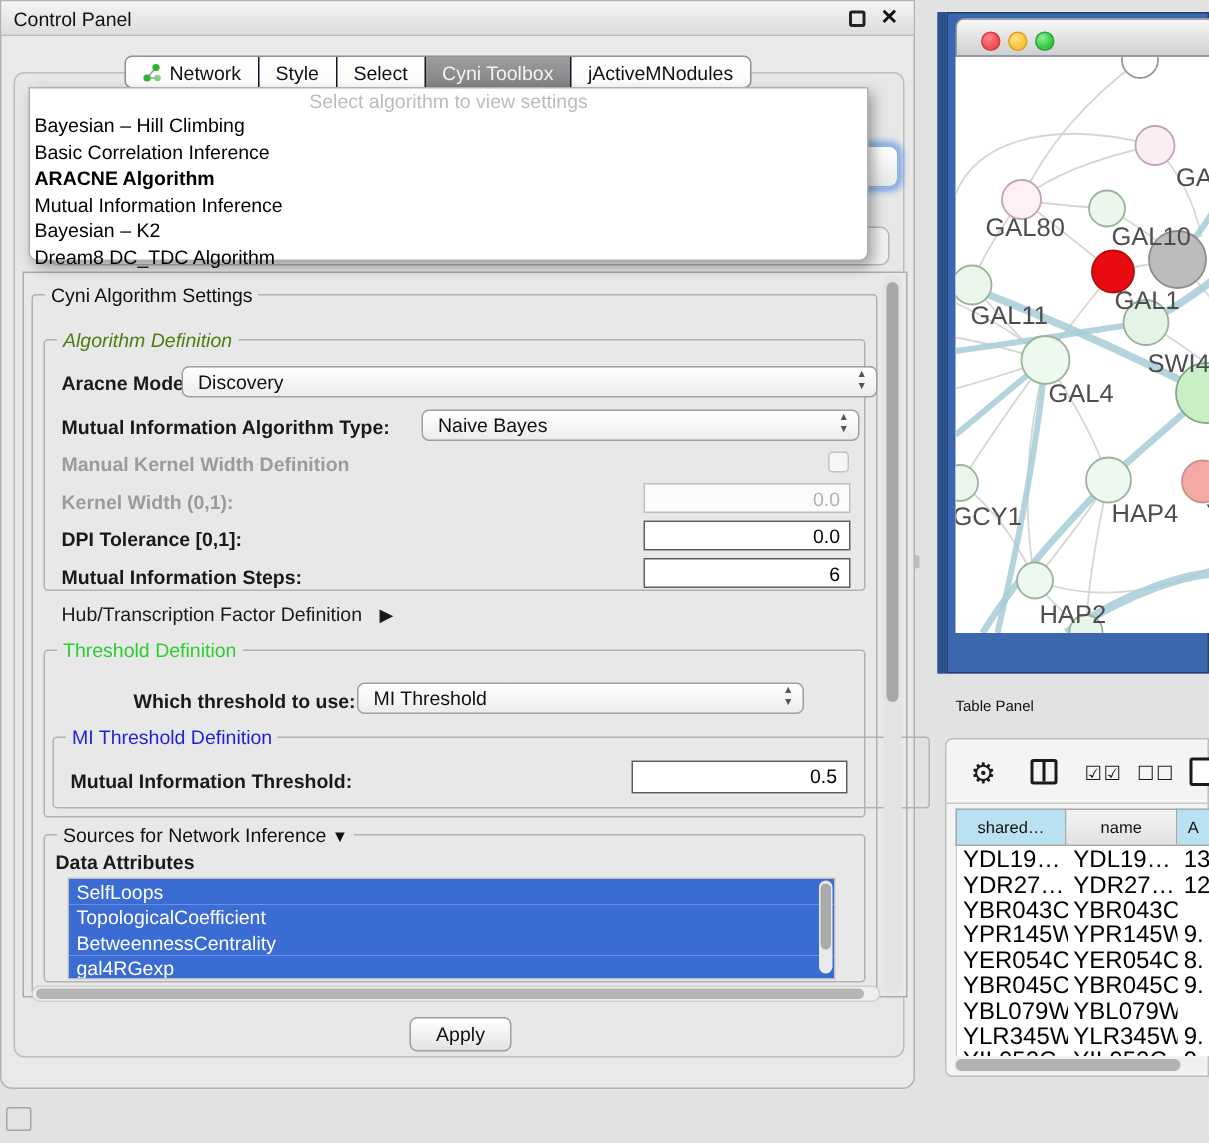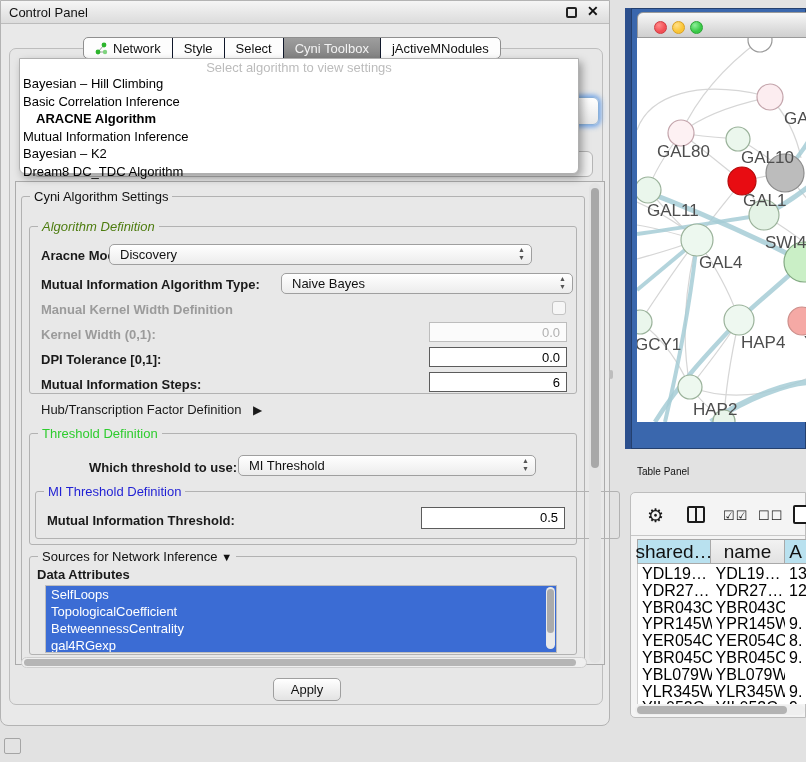--- a/index.html
+++ b/index.html
@@ -28,21 +28,21 @@
   .seg.selected { background:linear-gradient(#9e9e9e,#828282); color:#f3f3f3; }
   #top-tabs { left:82px; top:36px; }
   #bottom-tabs { left:145px; top:709px; }
   .net-icon { width:13px; height:13px; margin-right:5px; }
 
   
   #algo-dropdown { left:18px; top:57px; width:560px; height:116px; background:#fff;
     border:1px solid #b0b0b0; border-radius:0 0 6px 6px; box-shadow:3px 4px 9px rgba(0,0,0,.35); z-index:30; }
   #algo-placeholder { width:100%; text-align:center; margin-top:1px; font-size:13px; color:#bcbcbc; }
   .algo-item { font-size:13px; color:#000; padding:1px 0 1px 3px; line-height:15.5px; white-space:nowrap; }
-  .algo-item.selected { font-weight:bold;margin-left:13px; }
+  .algo-item.selected { font-weight:bold; }
 
   
   #hidden-combo { left:32px; top:150px; width:560px; height:26px; background:#f1f1f1;
     border:1px solid #b5b5b5; border-radius:6px; z-index:4; font-size:13px; color:#9a9a9a;
     padding:5px 0 0 16px; white-space:nowrap; overflow:hidden; }
   #focus-combo { left:552px; top:96px; width:46px; height:28px; background:linear-gradient(#ffffff,#e7e7e7);
     border:1px solid #8ab0d8; border-radius:6px; box-shadow:0 0 5px 2px rgba(90,150,230,.85); z-index:3; }
 
   
   #settings-pane { left:14px; top:180px; width:590px; height:484px; background:#e8e8e8;
@@ -106,21 +106,21 @@
   #gear-ic { left:16px; top:5px; font-size:19px; }
   #col-ic { left:56px; top:7px; width:18px; height:17px; border:2px solid #1a1a1a; border-radius:2px; }
   #col-ic:before { content:""; position:absolute; left:6px; top:0; width:2px; height:13px; background:#1a1a1a; }
   #chk-ic { left:92px; top:9px; font-size:13px; letter-spacing:1px; }
   #unchk-ic { left:127px; top:9px; font-size:13px; letter-spacing:1px; }
   #doc-ic { left:162px; top:6px; width:15px; height:19px; border:2px solid #1a1a1a; border-radius:2px; background:#fff; }
   #tp-divider { left:0; top:42px; width:100%; height:1px; background:#c7c7c7; }
 
   #tp-table { left:6px; top:46px; width:170px; }
   .tp-header { display:flex; height:25px; }
-  .tp-hcell { border:1px solid #a9a9a9; border-left:none; font-size:19px; color:#111;
+  .tp-hcell { border:1px solid #a9a9a9; border-left:none; font-size:11px; color:#111;
     display:flex; align-items:center; justify-content:center; background:linear-gradient(#f2f2f2,#e2e2e2); }
   .tp-hcell:first-child { border-left:1px solid #a9a9a9; }
   .tp-hcell.hl { background:#b9e1ef; }
   .tp-row { display:flex; height:16.8px; font-size:16px; color:#000; background:#fff; }
   .tp-cell { overflow:hidden; white-space:nowrap; padding:1px 2px 0 4px; }
   .c1 { width:74px; } .c2 { width:74px; } .c3 { width:22px; }
   #tp-body { background:#fff; border-left:1px solid #cfcfcf; height:140px; overflow:hidden; }
   #tp-hscroll { left:4px; top:212px; width:170px; height:10px; background:#efefef; border-radius:5px; }
   #tp-hthumb { position:absolute; left:2px; top:1px; width:150px; height:8px; background:#b3b3b3; border-radius:4px; }
 </style>
@@ -180,21 +180,21 @@
 
   <div class="abs groupbox" style="left:20px; top:195px; width:564px; height:467px;">
     <span class="group-label" style="color:#111;">Cyni Algorithm Settings</span>
   </div>
 
   <div class="abs groupbox" style="left:28px; top:225px; width:548px; height:168px;">
     <span class="group-label" style="color:#4d7c0f;font-style:italic;">Algorithm Definition</span>
   </div>
 
   <div class="abs lbl bold" style="left:40px; top:247px;">Aracne Mode:</div>
-  <div class="abs combo" style="left:108px; top:243px; width:423px;">
+  <div class="abs combo" style="left:120px; top:243px; width:464px;">
     <span>Discovery</span>
     <span class="arrows">▲<br>▼</span>
   </div>
 
   <div class="abs combo" style="left:280px; top:272px; width:292px;">
     <span>Naive Bayes</span>
     <span class="arrows">▲<br>▼</span>
   </div>
   <div class="abs lbl bold" style="left:40px; top:276px;">Mutual Information Algorithm Type:</div>
 

